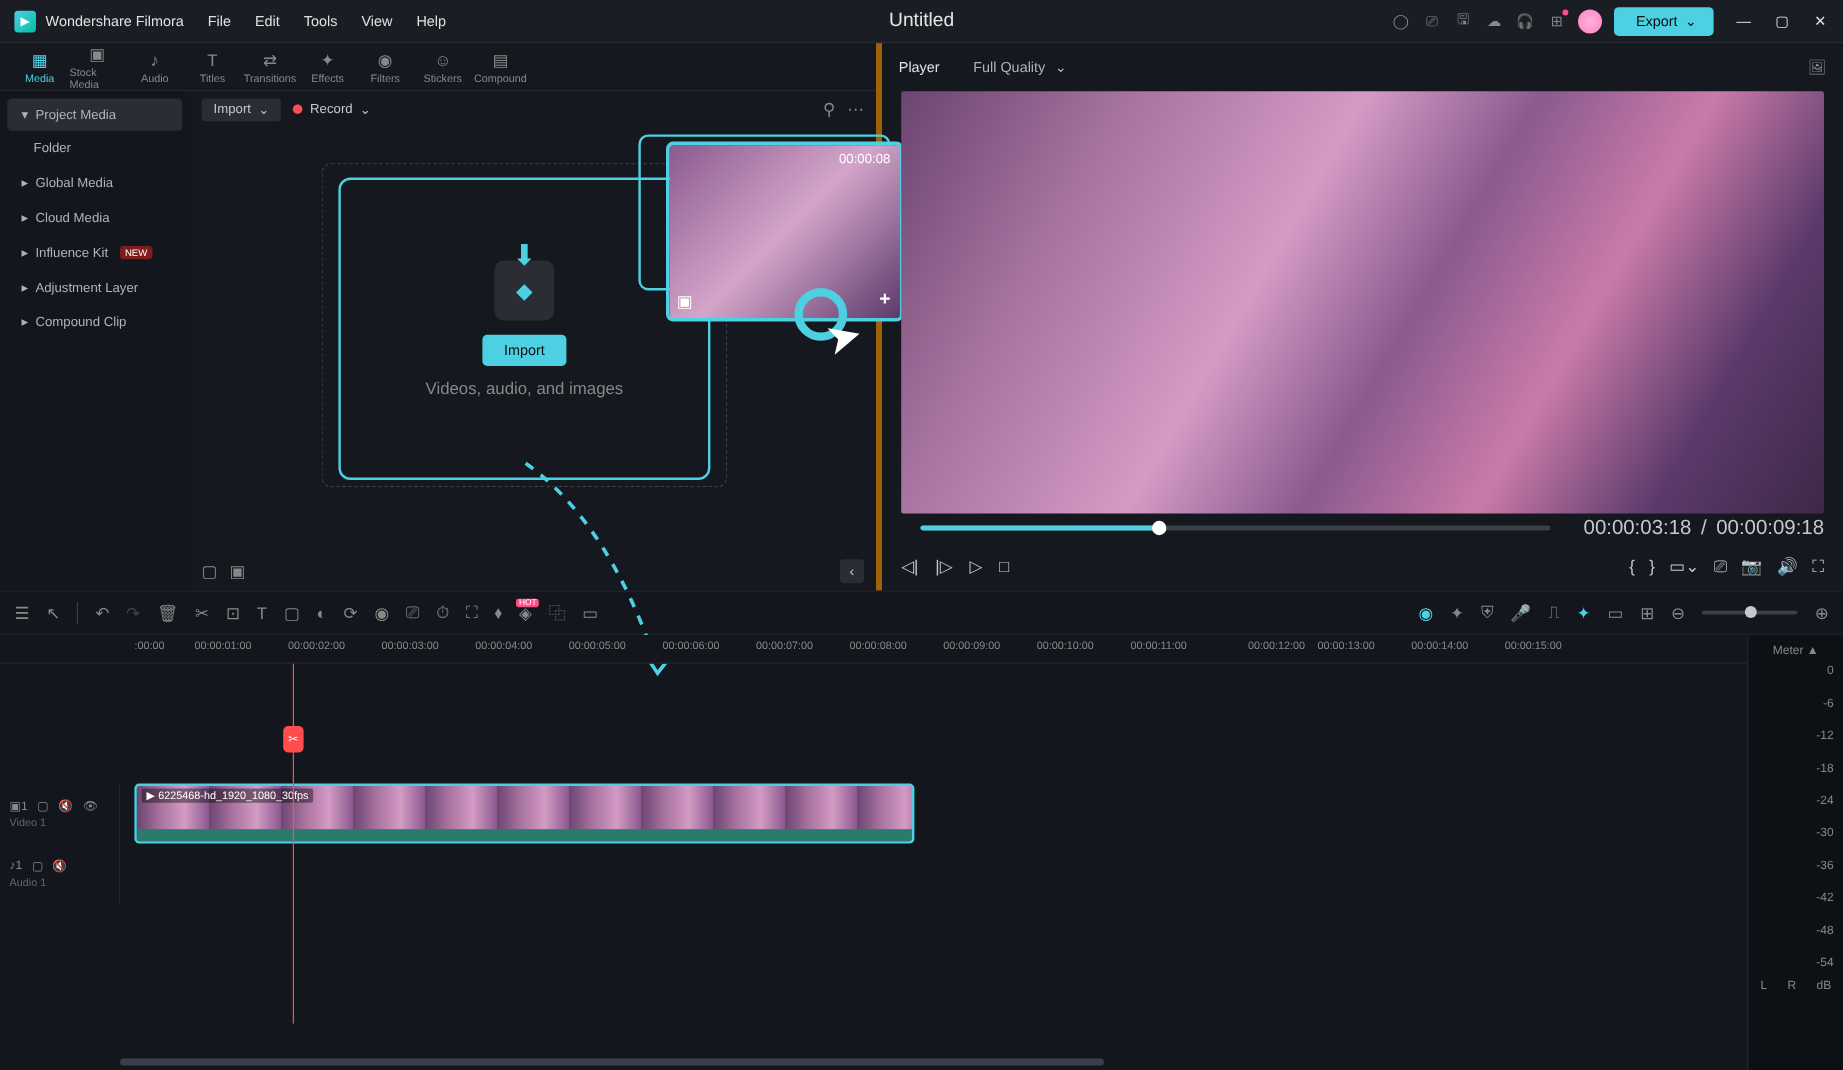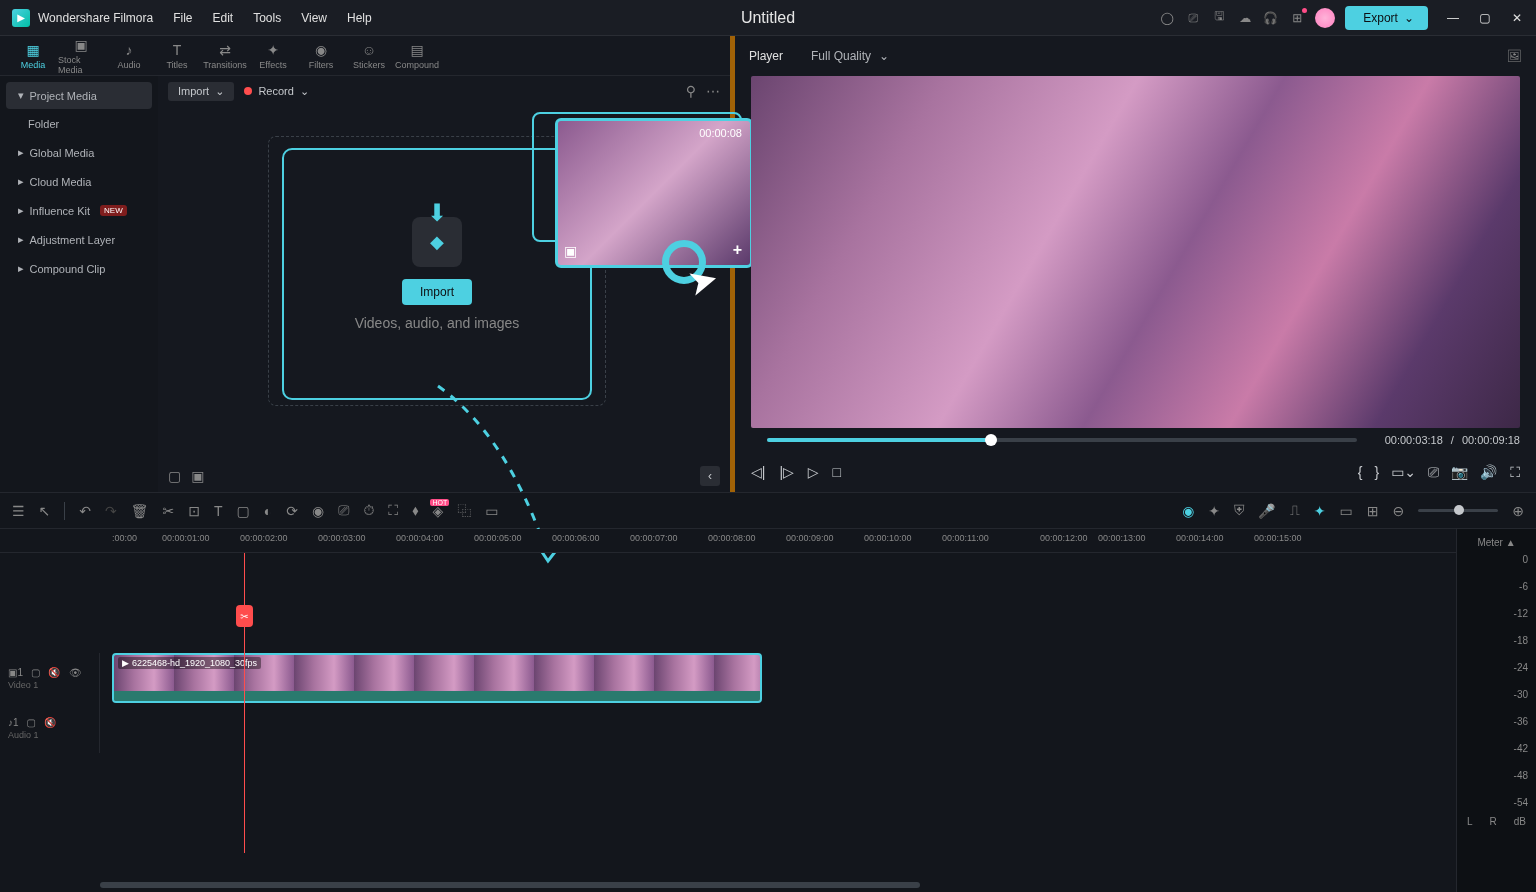--- a/index.html
+++ b/index.html
@@ -62,21 +62,21 @@
 .player-header { height: 40px; display: flex; align-items: center; padding: 0 14px; gap: 20px; }
 .player-tab { font-size: 12px; color: #e0e0e0; }
 .quality-dd { font-size: 12px; color: #b0b3b8; display: flex; align-items: center; gap: 8px; cursor: pointer; margin-left: 8px; }
 .snapshot-icon { margin-left: auto; color: #888; cursor: pointer; }
 .player-video { flex: 1; margin: 0 16px; background: linear-gradient(120deg, #6b4570 0%, #a8739f 20%, #d49bc4 40%, #8b5a8f 55%, #c97ba8 70%, #5b3a6b 85%, #3d2847 100%); border-radius: 2px; position: relative; overflow: hidden; }
 .player-progress { margin: 10px 16px; height: 4px; background: #3a4048; border-radius: 2px; position: relative; }
 .player-progress-fill { width: 38%; height: 100%; background: #4dd0e1; border-radius: 2px; }
 .player-handle { position: absolute; left: 38%; top: -4px; width: 12px; height: 12px; background: #fff; border-radius: 50%; transform: translateX(-50%); }
 .player-controls { height: 40px; display: flex; align-items: center; padding: 0 16px; gap: 14px; }
 .pc-icon { color: #c5c8cc; cursor: pointer; font-size: 14px; }
-.time-display { margin-left: auto; font-size: 11px; color: #c5c8cc; display: flex; gap: 8px; align-items: center; }
+.time-display { margin-left: auto; font-size: 17px; color: #c5c8cc; display: flex; gap: 8px; align-items: center; }
 .player-controls2 { display: flex; align-items: center; gap: 12px; margin-left: 20px; }
 
 
 .timeline { background: #13161c; border-top: 1px solid #24272e; height: 400px; display: flex; flex-direction: column; }
 .tl-toolbar { height: 36px; display: flex; align-items: center; padding: 0 12px; gap: 14px; border-bottom: 1px solid #24272e; }
 .tl-icon { color: #888; cursor: pointer; font-size: 14px; }
 .tl-sep { width: 1px; height: 18px; background: #3a4048; }
 .tl-right { margin-left: auto; display: flex; align-items: center; gap: 14px; }
 .zoom-slider { width: 80px; height: 3px; background: #3a4048; border-radius: 2px; position: relative; }
 .zoom-handle { position: absolute; left: 45%; top: -4px; width: 10px; height: 10px; background: #c5c8cc; border-radius: 50%; }

